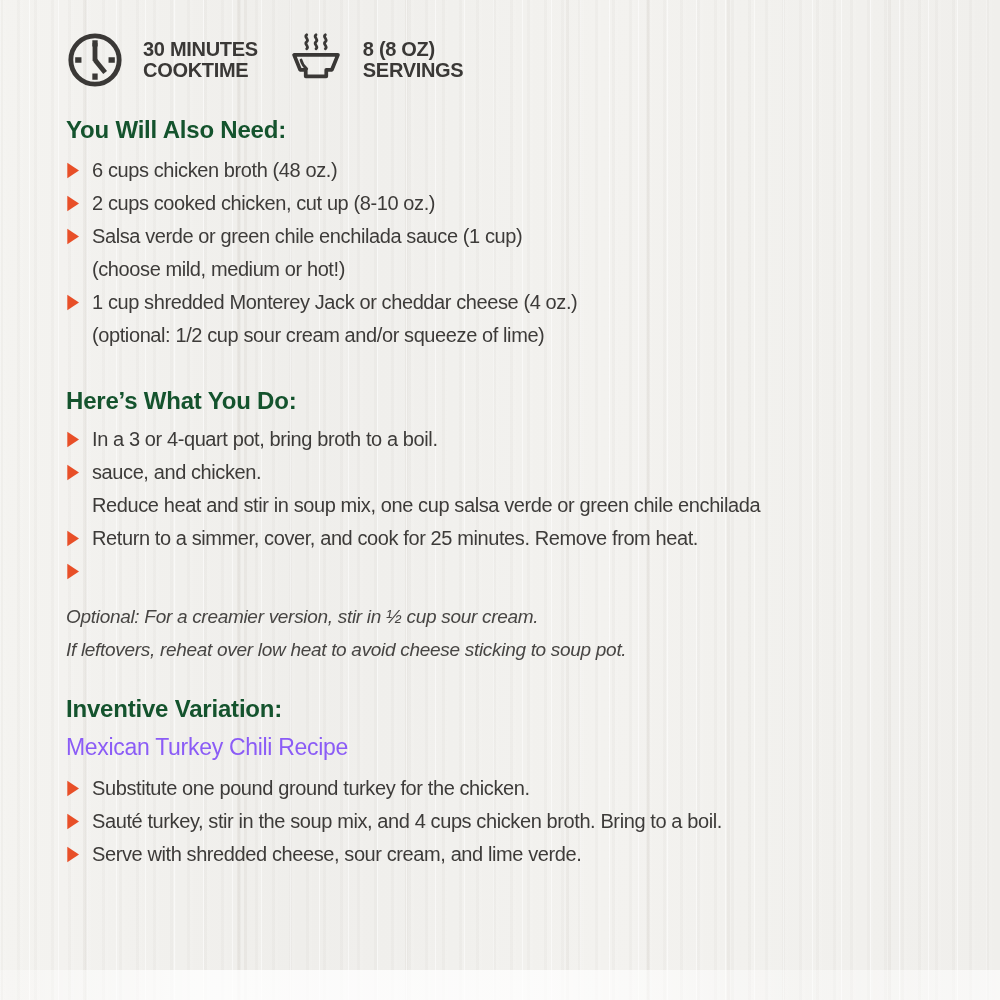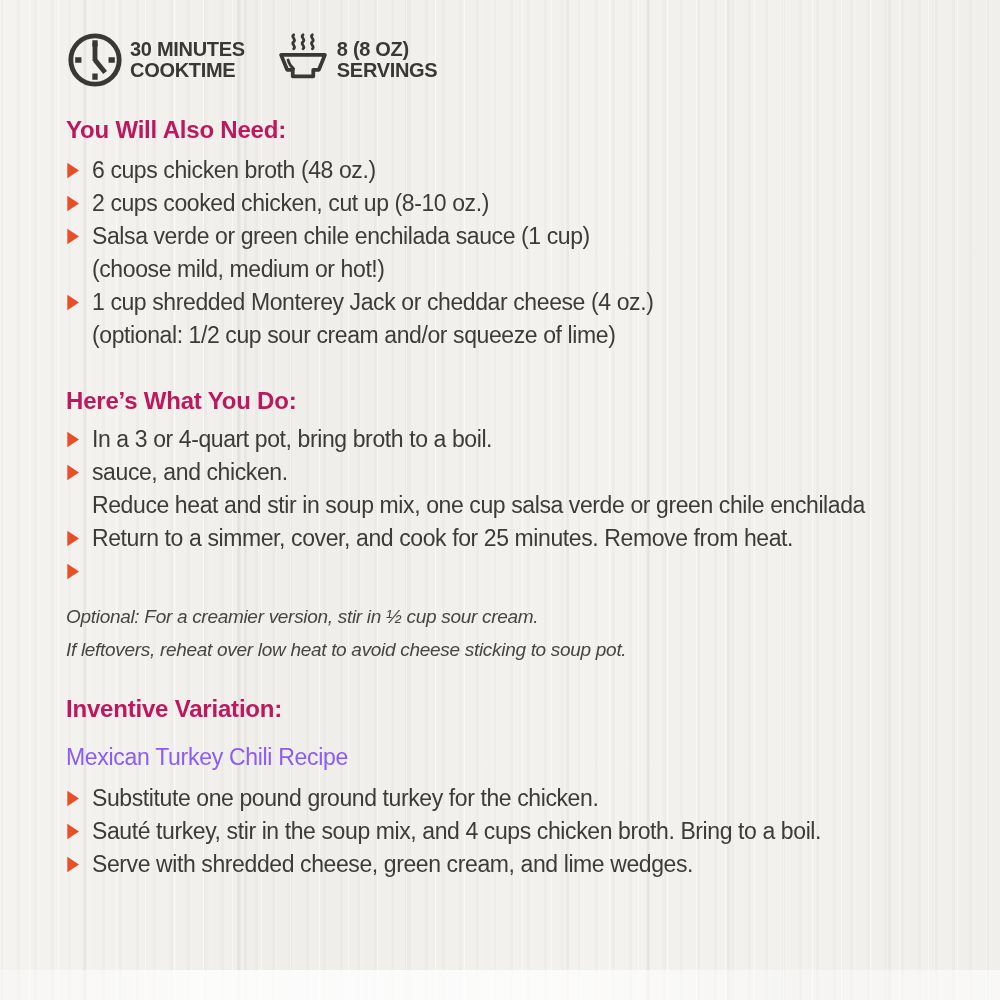--- a/index.html
+++ b/index.html
@@ -17,46 +17,46 @@
     position:relative;
   }
   .bottom-glow{
     position:absolute; left:0; right:0; bottom:0; height:30px;
     background:linear-gradient(90deg, rgba(255,255,255,0.25), rgba(255,255,255,0.8) 20%, rgba(255,255,255,0.75) 55%, rgba(255,255,255,0.3) 80%, rgba(255,255,255,0.6));
   }
   .page{ position:relative; padding:31px 24px 0 66px; }
 
   
   .meta-row{ display:flex; align-items:center; gap:30px; margin-bottom:26px; }
-  .meta-item{ display:flex; align-items:center; gap:6px; }
+  .meta-item{ display:flex; align-items:center; gap:19px; }
   .meta-item svg{ display:block; stroke:#3a3836; fill:none; }
   .meta-text{
     font-weight:bold; font-size:20px; line-height:21.5px;
     letter-spacing:-0.3px; color:#3a3836; text-transform:uppercase;
   }
 
   
   .h-section{
-    font-size:24px; font-weight:bold; color:#be185d;
+    font-size:24px; font-weight:bold; color:#14532d;
     letter-spacing:-0.2px; line-height:30px;
   }
   .h-need{ margin-bottom:9px; }
   .h-do{ margin-top:34px; margin-bottom:7px; }
-  .h-var{ margin-top:28px; margin-bottom:18px; }
+  .h-var{ margin-top:28px; margin-bottom:8px; }
   .subheading{ font-size:23px; line-height:30px; color:#8b5cf6; letter-spacing:-0.3px; margin-bottom:10px; }
 
   
   .list{ }
   .li{ display:flex; align-items:flex-start; }
   .arr{
     flex:0 0 13px; width:13px; height:17px; margin-top:8px; margin-right:13px;
     background:#e84f28;
     clip-path:polygon(10% 4%, 100% 50%, 10% 96%);
   }
-  .lt{ font-size:23px; letter-spacing:-0.4px; color:#3d3b39; }
+  .lt{ font-size:20px; letter-spacing:-0.4px; color:#3d3b39; }
   .lt div{ line-height:33px; white-space:nowrap; }
 
   
   .notes{ margin-top:20px; }
   .notes div{
     font-style:italic; font-size:19px; line-height:33px;
     color:#474543; letter-spacing:-0.3px; white-space:nowrap;
   }
 </style>
 </head>
@@ -164,20 +164,20 @@
     </div>
     <div class="li">
       <span class="arr"></span>
       <div class="lt">
           <div>Sauté turkey, stir in the soup mix, and 4 cups chicken broth. Bring to a boil.</div>
         </div>
     </div>
     <div class="li">
       <span class="arr"></span>
       <div class="lt">
-          <div>Serve with shredded cheese, green cream, and lime wedges.</div>
+          <div>Serve with shredded cheese, sour cream, and lime verde.</div>
         </div>
     </div>
   </div>
 
 </div>
 
 <div class="bottom-glow"></div>
 
 </body></html>

